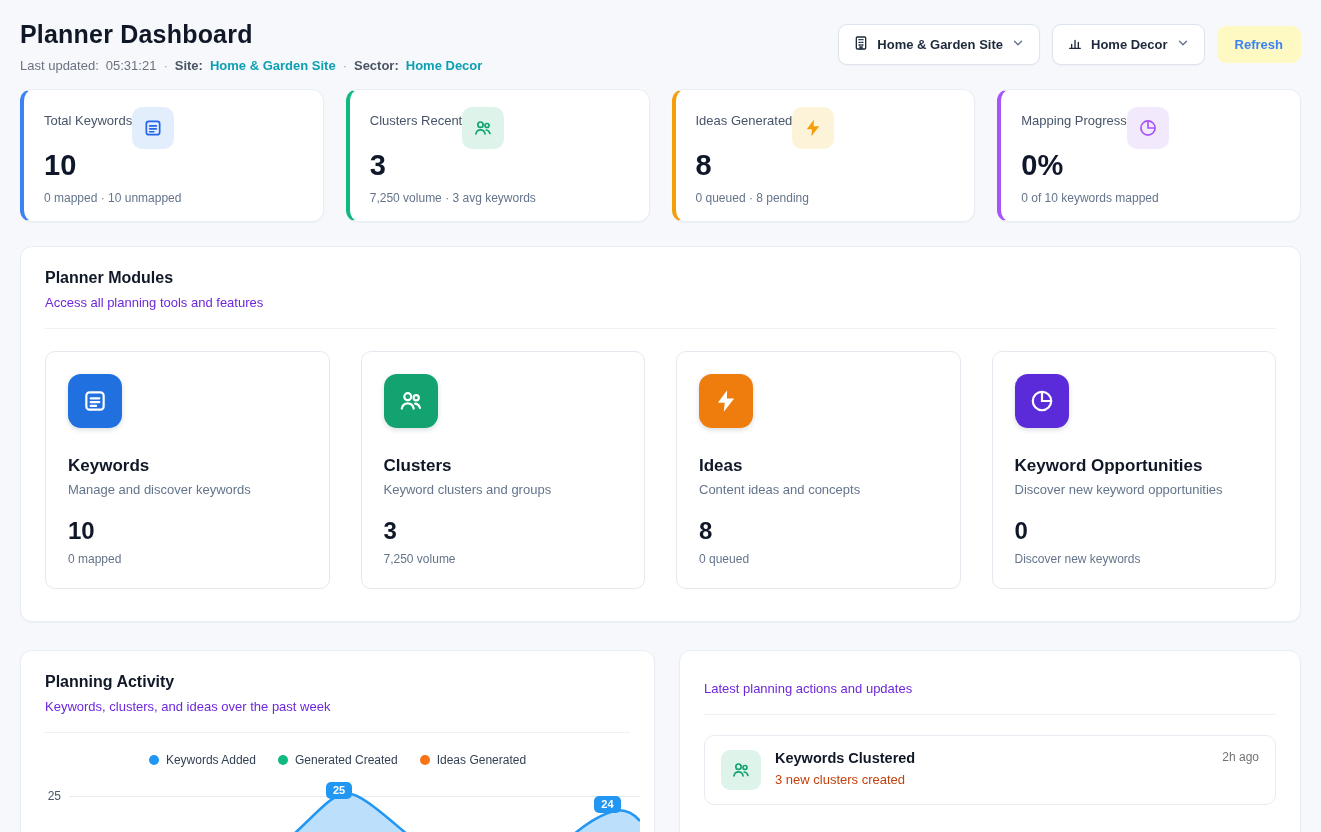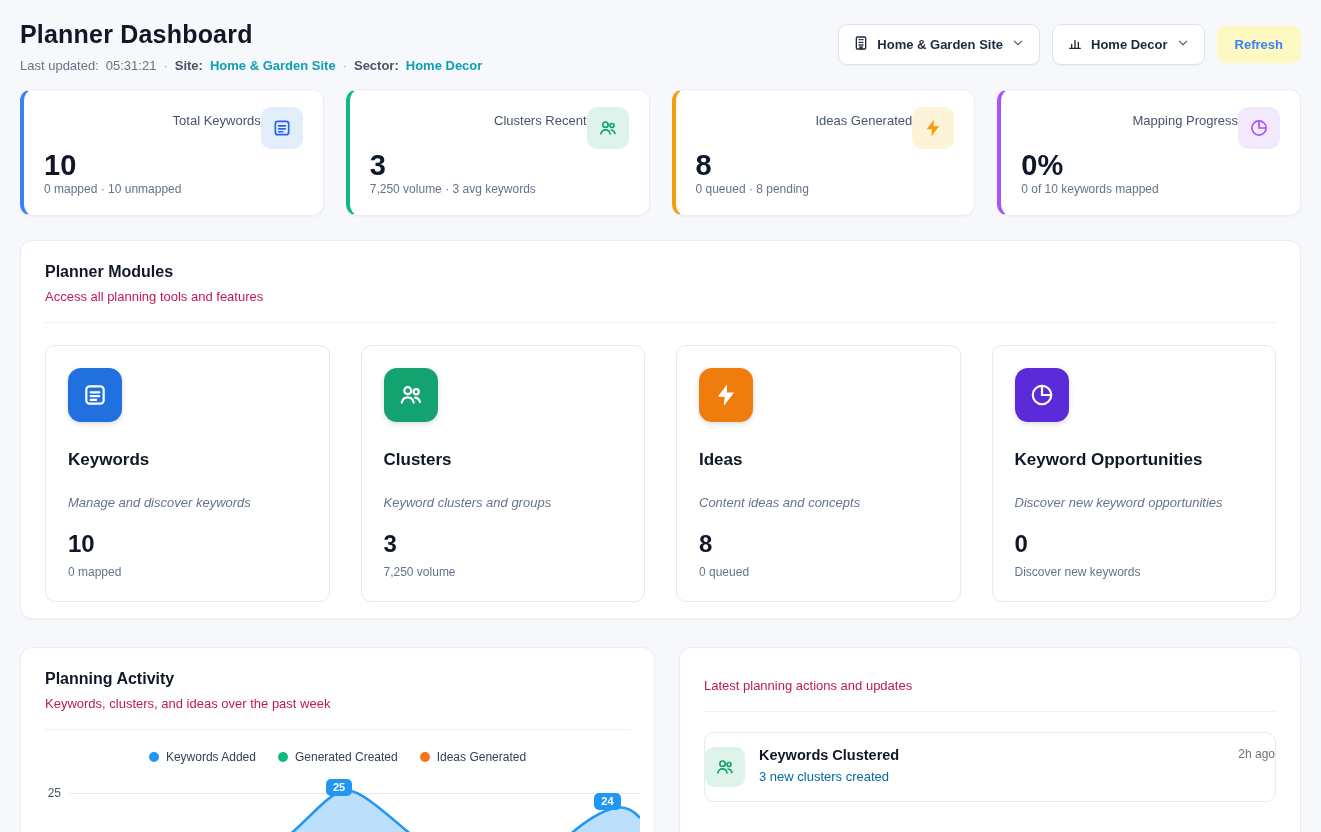--- a/index.html
+++ b/index.html
@@ -38,60 +38,60 @@
   .stats-grid { display: grid; grid-template-columns: repeat(4, 1fr); gap: 22px; }
   .stat-card {
     background: #fff; border: 1px solid #e9eef5; border-radius: 12px;
     padding: 17px 20px 16px 20px; box-shadow: 0 1px 2px rgba(16,24,40,.04);
     border-left-width: 4px; border-left-style: solid; min-height: 127px;
   }
   .stat-card.accent-blue   { border-left-color: #3b82f6; }
   .stat-card.accent-green  { border-left-color: #10b981; }
   .stat-card.accent-orange { border-left-color: #f59e0b; }
   .stat-card.accent-purple { border-left-color: #a855f7; }
-  .stat-top { display: flex; justify-content: flex-end; align-items: flex-start; }
+  .stat-top { display: flex; justify-content: flex-start; align-items: flex-start; }
   .stat-label { font-size: 13px; color: #475569; padding-top: 6px; }
   .stat-icon { width: 42px; height: 42px; border-radius: 10px; display: flex; align-items: center; justify-content: center; }
   .stat-icon svg { width: 20px; height: 20px; }
   .tint-blue   { background: #e3eefc; color: #2563eb; }
   .tint-green  { background: #def3ea; color: #10a372; }
   .tint-yellow { background: #fdf3d8; color: #f59e0b; }
   .tint-purple { background: #f3e9fc; color: #a855f7; }
   .stat-value { font-size: 29px; font-weight: 800; color: #0f172a; margin-top: 0px; }
-  .stat-detail { font-size: 12px; color: #64748b; }
+  .stat-detail { font-size: 12px; color: #64748b; margin-top: 9px; }
 
   
   .card {
     background: #fff; border: 1px solid #e9eef5; border-radius: 12px;
     box-shadow: 0 1px 2px rgba(16,24,40,.04);
   }
   .card-head { padding: 22px 24px 0 24px; }
   .card-title { font-size: 16px; font-weight: 700; color: #101828; }
-  .card-subtitle { font-size: 13px; color: #be185d; margin-top: 8px; }
+  .card-subtitle { font-size: 13px; color: #6d28d9; margin-top: 8px; }
   .card-divider { border-bottom: 1px solid #eef2f7; margin-top: 18px; }
 
   
   .modules-card { margin-top: 24px; }
-  .modules-grid { display: grid; grid-template-columns: repeat(4, 1fr); gap: 31px; padding: 22px 24px 16px 24px; }
+  .modules-grid { display: grid; grid-template-columns: repeat(4, 1fr); gap: 31px; padding: 22px 24px 32px 24px; }
   .module-card {
     border: 1px solid #e4e9f0; border-radius: 10px; padding: 22px; cursor: pointer;
     background: #fff; min-height: 216px;
   }
   .module-icon {
     width: 54px; height: 54px; border-radius: 13px; color: #fff;
     display: flex; align-items: center; justify-content: center;
     box-shadow: 0 2px 5px rgba(16,24,40,.15);
   }
   .module-icon svg { width: 26px; height: 26px; }
   .mod-blue   { background: #2070e0; }
   .mod-green  { background: #12a370; }
   .mod-orange { background: #ef7d0e; }
   .mod-purple { background: #5c2bd9; }
   .module-title { font-size: 17px; font-weight: 800; color: #101828; margin-top: 28px; }
-  .module-desc { font-size: 13px; color: #64748b; margin-top: 25px; font-style: italic; }
+  .module-desc { font-size: 13px; color: #64748b; margin-top: 6px; }
   .module-value { font-size: 24px; font-weight: 800; color: #101828; margin-top: 20px; }
   .module-detail { font-size: 12px; color: #64748b; margin-top: 7px; }
 
   
   .bottom-grid { display: grid; grid-template-columns: 635px 1fr; gap: 24px; margin-top: 28px; }
   .bottom-grid .card { min-height: 260px; }
 
   .legend-row { display: flex; justify-content: center; gap: 22px; margin-top: 20px; padding: 0 24px; }
   .legend-item { display: flex; align-items: center; gap: 7px; font-size: 12px; color: #334155; cursor: pointer; }
   .legend-dot { width: 10px; height: 10px; border-radius: 50%; display: inline-block; }
@@ -107,32 +107,32 @@
   .point-badge {
     position: absolute; background: #2196f3; color: #fff; font-size: 11px; font-weight: 700;
     padding: 3px 7px; border-radius: 5px; line-height: 1;
   }
   .badge-a { left: 45%; top: 1px; }
   .badge-b { left: 92%; top: 15px; }
 
   .activity-list { padding: 20px 24px 24px 24px; }
   .activity-item {
     display: flex; gap: 14px; border: 1px solid #e7ecf2; border-radius: 10px;
-    padding: 14px 0; cursor: pointer; align-items: flex-start;
+    padding: 14px 16px; cursor: pointer; align-items: flex-start;
   }
   .activity-icon {
     width: 40px; height: 40px; border-radius: 9px; background: #def3ea; color: #12a370;
     display: flex; align-items: center; justify-content: center; flex-shrink: 0;
   }
   .activity-icon svg { width: 20px; height: 20px; }
   .activity-body { flex: 1; }
   .activity-top { display: flex; justify-content: space-between; align-items: flex-start; }
   .activity-title { font-size: 14.5px; font-weight: 800; color: #101828; }
   .activity-time { font-size: 12px; color: #737373; }
-  .activity-desc { font-size: 13px; color: #0369a1; margin-top: 6px; }
+  .activity-desc { font-size: 13px; color: #c2410c; margin-top: 6px; }
 </style>
 </head>
 <body>
 
 <div class="page">
 
   <div class="header">
     <div>
       <div class="page-title">Planner Dashboard</div>
       <div class="meta-row">

